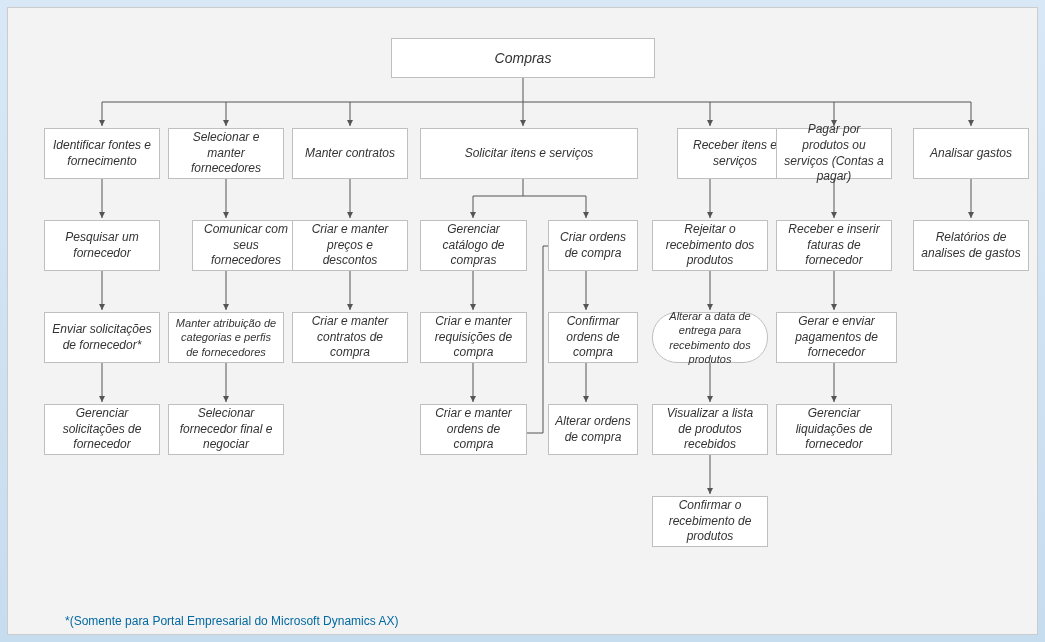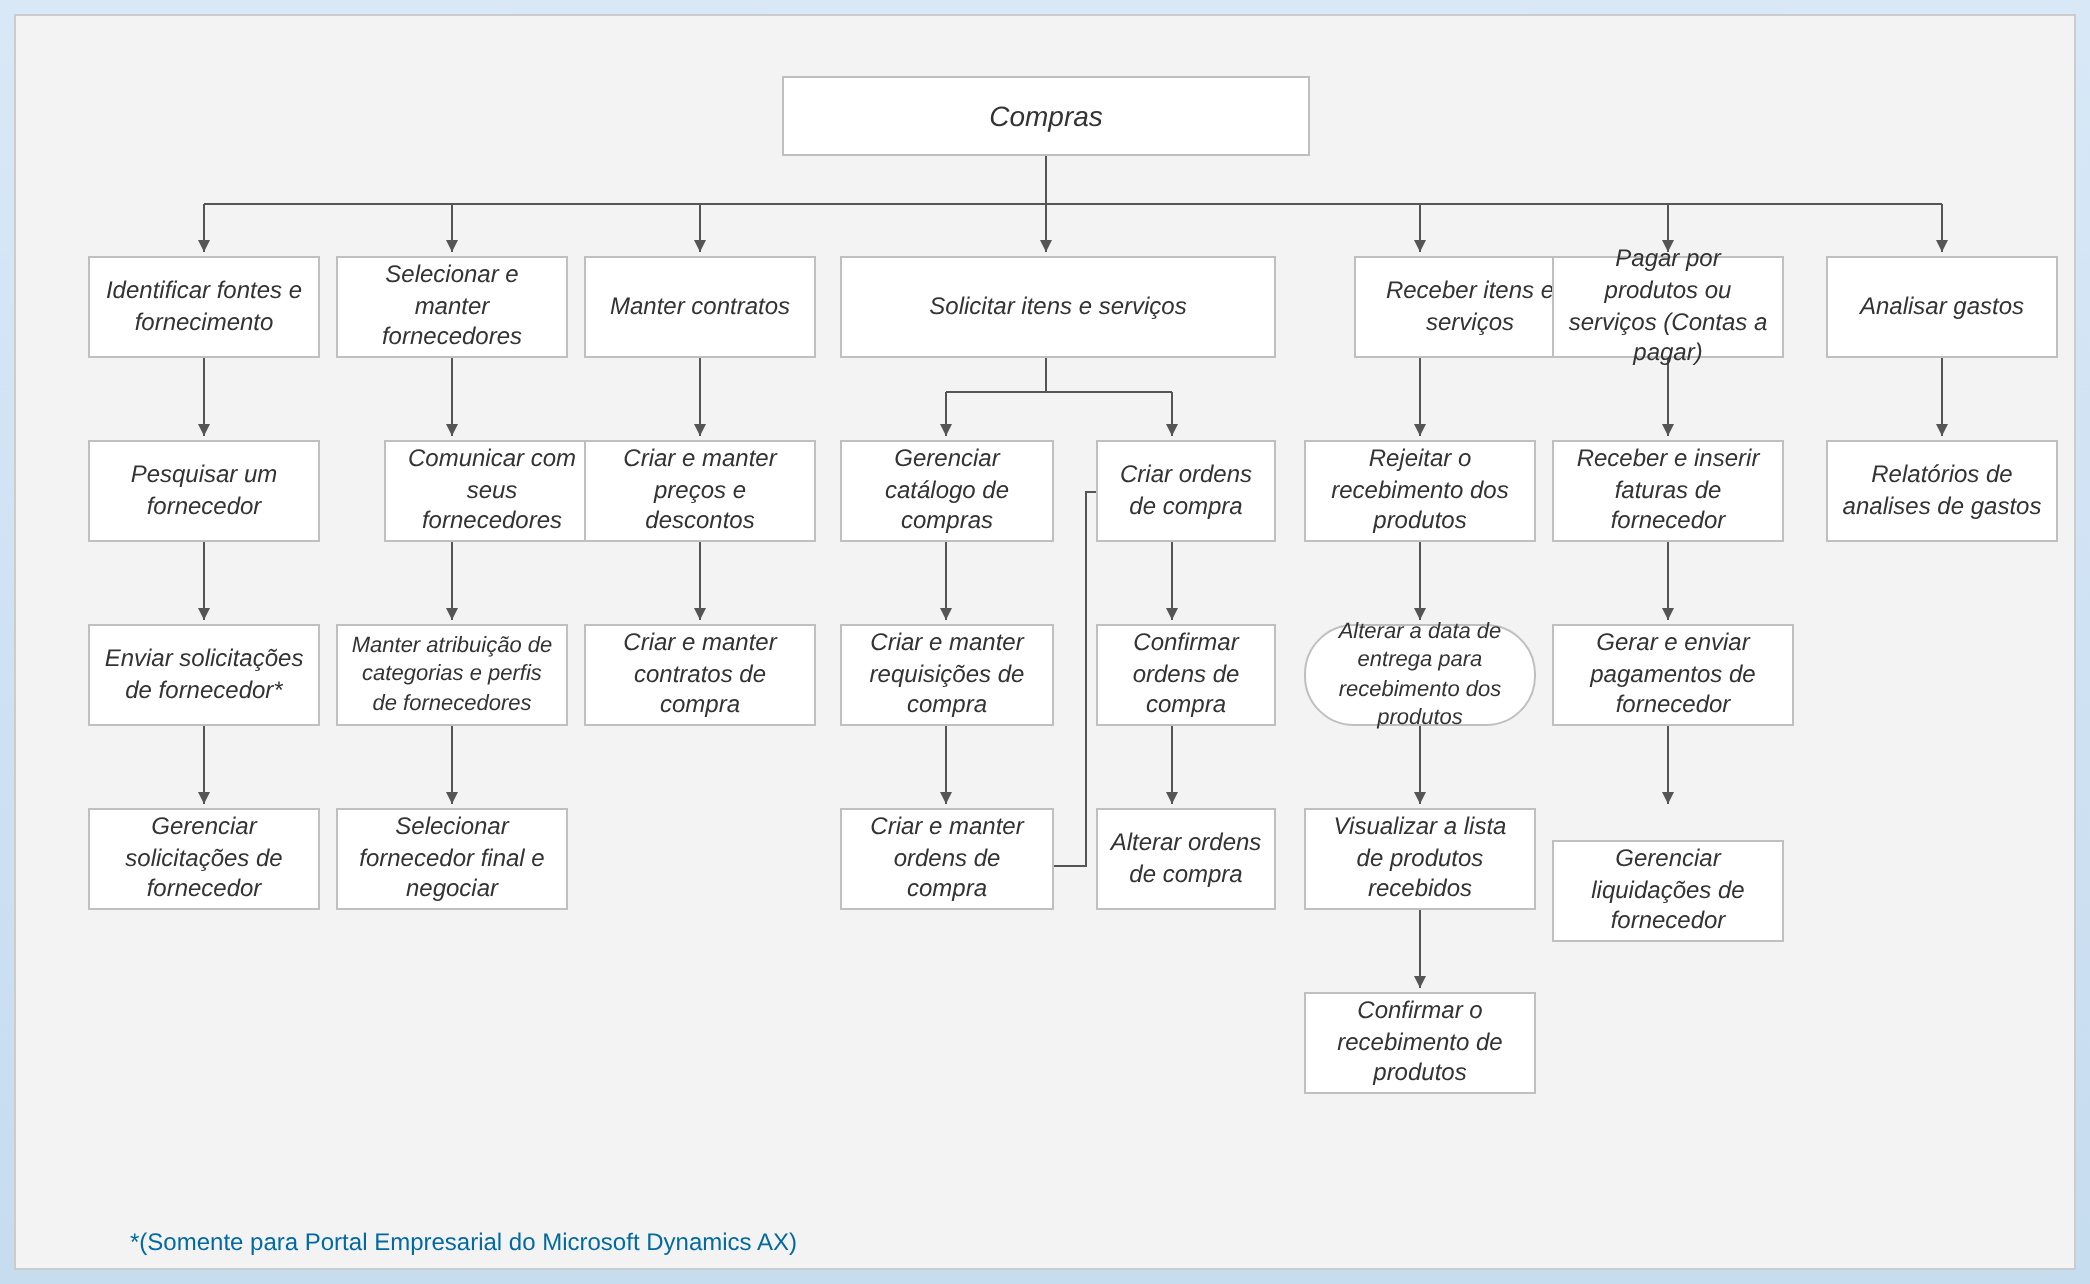--- a/index.html
+++ b/index.html
@@ -141,18 +141,18 @@
   <div class="box" style="left:540px; top:304px; width:90px; height:51px;">Confirmar ordens de compra</div>
   <div class="box" style="left:540px; top:396px; width:90px; height:51px;">Alterar ordens de compra</div>
 
   <div class="box" style="left:644px; top:212px; width:116px; height:51px;">Rejeitar o recebimento dos produtos</div>
   <div class="box" style="left:644px; top:304px; width:116px; height:51px; font-size:11px;border-radius:25px;">Alterar a data de entrega para recebimento dos produtos</div>
   <div class="box" style="left:644px; top:396px; width:116px; height:51px;">Visualizar a lista de produtos recebidos</div>
   <div class="box" style="left:644px; top:488px; width:116px; height:51px;">Confirmar o recebimento de produtos</div>
 
   <div class="box" style="left:768px; top:212px; width:116px; height:51px;">Receber e inserir faturas de fornecedor</div>
   <div class="box" style="left:768px; top:304px; width:121px; height:51px;">Gerar e enviar pagamentos de fornecedor</div>
-  <div class="box" style="left:768px; top:396px; width:116px; height:51px;margin-top:16px;">Gerenciar liquidações de fornecedor</div>
+  <div class="box" style="left:768px; top:396px; width:116px; height:51px;">Gerenciar liquidações de fornecedor</div>
 
   <div class="box" style="left:905px; top:212px; width:116px; height:51px;">Relatórios de analises de gastos</div>
 
   <div class="footnote">*(Somente para Portal Empresarial do Microsoft Dynamics AX)</div>
 </div>
 
 </body></html>

